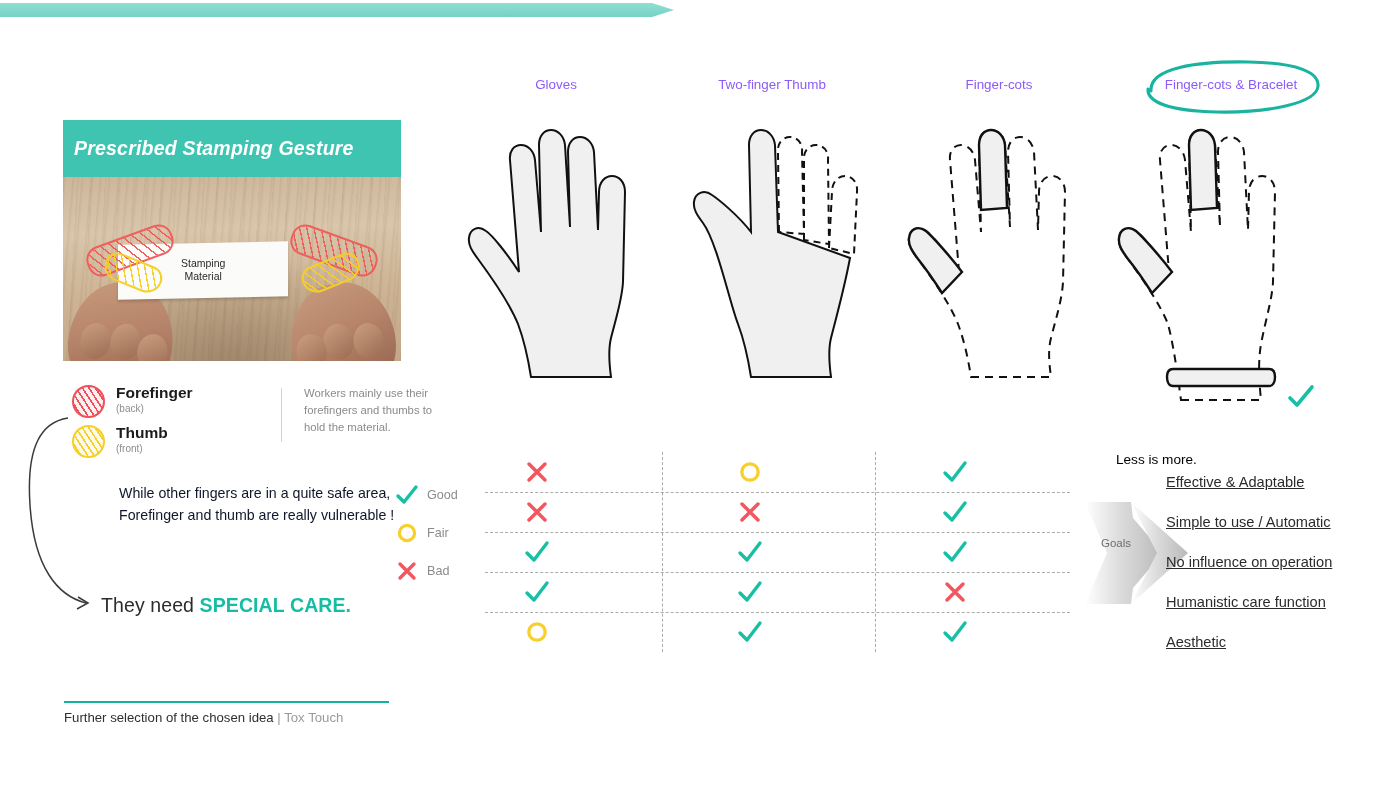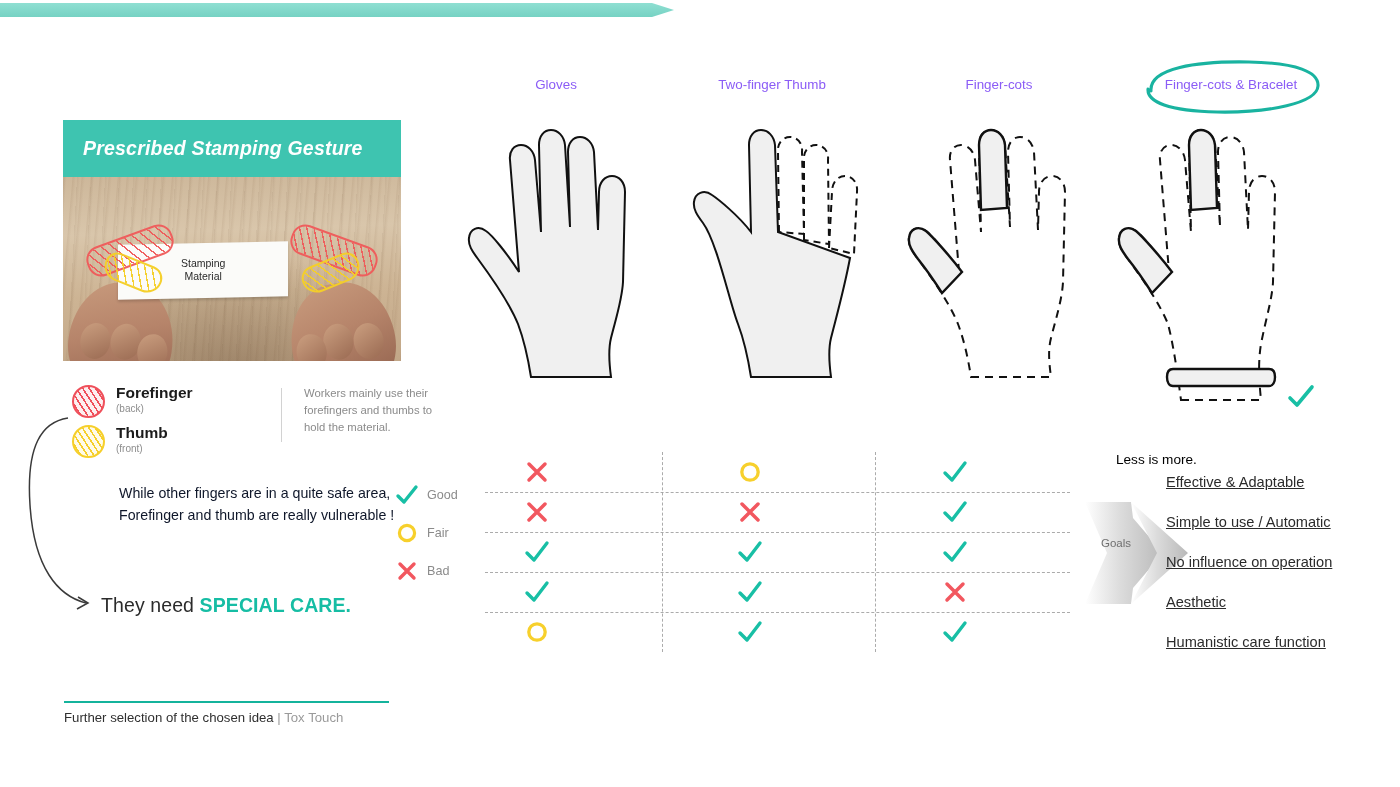--- a/index.html
+++ b/index.html
@@ -11,21 +11,21 @@
   }
   .abs{position:absolute;}
 
   
   #card{left:63px;top:120px;width:338px;}
   #card-header{
     background:#3ec4b0;height:57px;display:flex;align-items:center;
   }
   #card-header-title{
     color:#ffffff;font-style:italic;font-weight:bold;font-size:19.5px;
-    letter-spacing:.2px;padding-left:20px;
+    letter-spacing:.2px;padding-left:11px;
   }
   #card-photo{
     height:184px;position:relative;overflow:hidden;
     background:
       repeating-linear-gradient(95deg,
         rgba(255,255,255,.00) 0px, rgba(120,85,55,.09) 1px, rgba(255,255,255,0) 4px,
         rgba(255,255,255,0) 9px),
       repeating-linear-gradient(93deg,
         rgba(90,60,35,.07) 0px, rgba(255,255,255,0) 3px, rgba(255,255,255,0) 14px),
       linear-gradient(178deg,#cdb79a 0%,#d9c6ab 30%,#cdb494 62%,#c2a788 100%);
@@ -434,18 +434,18 @@
     </linearGradient>
   </defs>
   <path d="M0,4 L46,4 L48,20 L78,55 L48,90 L46,106 L0,106 L22,55 Z" fill="url(#gg)"></path>
   <path d="M46,4 L103,55 L46,106 L72,55 Z" fill="url(#gg)"></path>
 </svg>
 <div id="goals-text">Goals</div>
 <div class="abs" id="goals-list">
   <div class="goal">Effective &amp; Adaptable</div>
   <div class="goal">Simple to use / Automatic</div>
   <div class="goal">No influence on operation</div>
+  <div class="goal">Humanistic care function</div>
   <div class="goal">Aesthetic</div>
-  <div class="goal">Humanistic care function</div>
 </div>
 
 
 
 
 </body></html>

